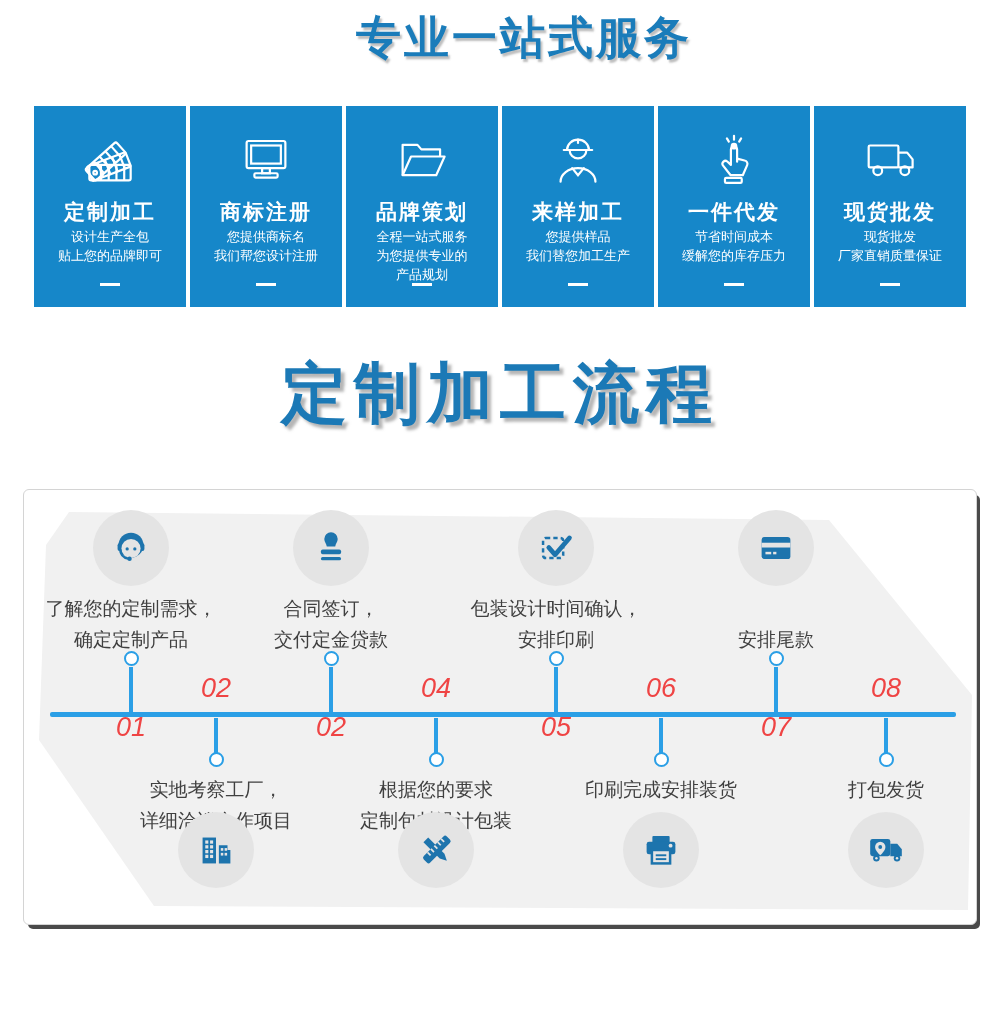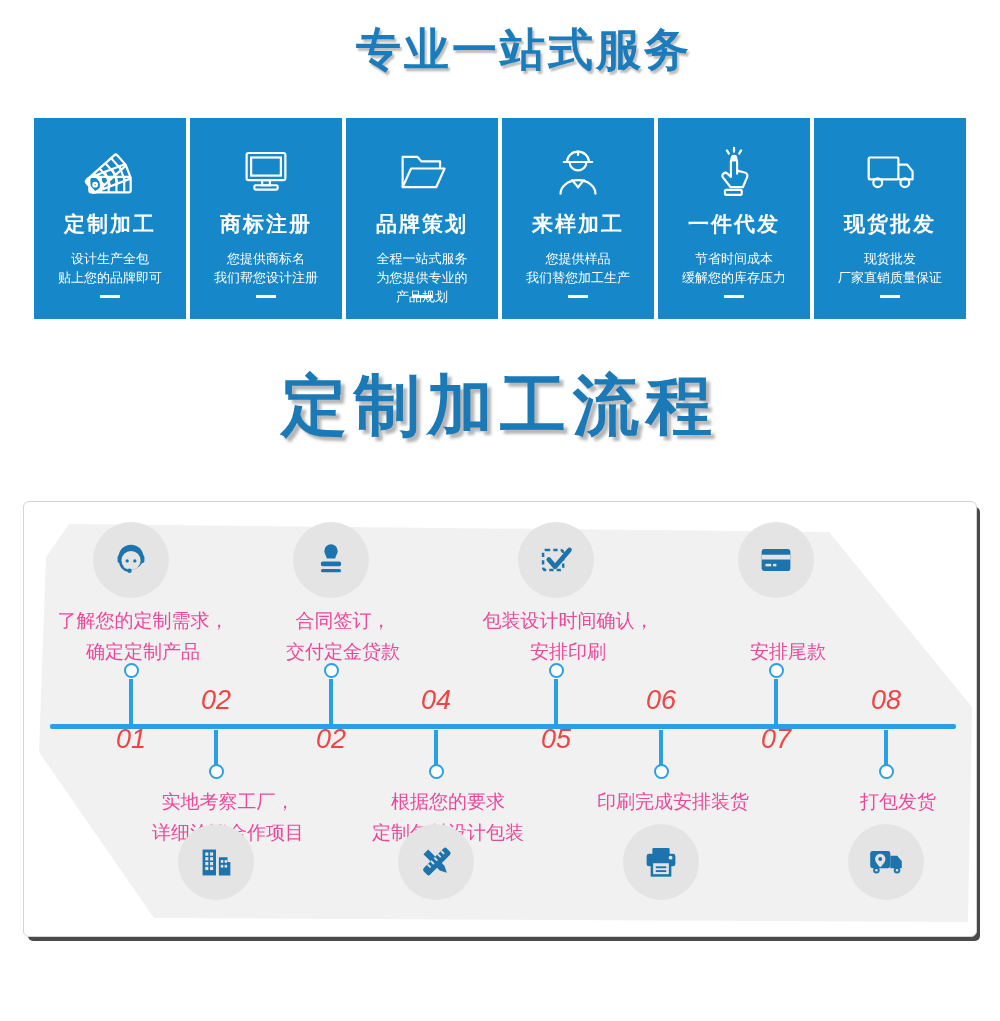--- a/index.html
+++ b/index.html
@@ -1,30 +1,30 @@
 <!DOCTYPE html>
 <html><head>
 <meta charset="utf-8">
 <style>
   * { margin:0; padding:0; box-sizing:border-box; }
   html,body { width:1000px; height:1021px; background:#ffffff; overflow:hidden;
               font-family:"Liberation Sans","DejaVu Sans",sans-serif; }
 
   
-  .top-title { margin-top:24px; text-align:center; font-size:45px; line-height:52px;
+  .top-title { margin-top:12px; text-align:center; font-size:45px; line-height:52px;
                font-weight:bold; color:#1a7cba; letter-spacing:3px;
                text-shadow:2px 3px 2px rgba(110,110,110,.45);padding-left:48px; }
 
   
   .cards { margin-top:42px; display:flex; justify-content:center; gap:4px; }
   .card { position:relative; width:152px; height:201px; background:#1687c9;
           color:#fff; text-align:center; }
   .card-icon { width:62px; height:62px; margin:24px auto 6px; }
   .card-title { font-size:21px; font-weight:bold; letter-spacing:2px; }
-  .card-sub { margin-top:11px; font-size:13px; line-height:19px; }
+  .card-sub { margin-top:1px; font-size:13px; line-height:19px; }
   .card-dash { position:absolute; bottom:21px; left:50%; transform:translateX(-50%);
                width:20px; height:3px; background:#ffffff; }
 
   
   .flow-title { margin-top:46px; text-align:center;
                 font-family:"DejaVu Serif","Liberation Serif",serif;
                 font-size:66px; line-height:80px; font-weight:bold; color:#1b79b6;
                 letter-spacing:7px; text-shadow:4px 4px 3px rgba(120,120,120,.55); }
 
   
@@ -40,22 +40,22 @@
 
   .step { position:absolute; top:0; height:434px; width:250px;
           transform:translateX(-50%); text-align:center; }
   .st1{left:107px} .st2{left:192px} .st3{left:307px} .st4{left:412px}
   .st5{left:532px} .st6{left:637px} .st7{left:752px} .st8{left:862px}
 
   .icon-circle { position:absolute; left:50%; transform:translateX(-50%);
                  width:76px; height:76px; border-radius:50%; background:#e4e4e4;
                  display:flex; align-items:center; justify-content:center; }
   .icon-circle svg { width:46px; height:46px; }
-  .txt { position:absolute; left:12px; width:100%; font-size:19px; line-height:31px;
-         color:#ec4899; }
+  .txt { position:absolute; left:0; width:100%; font-size:19px; line-height:31px;
+         color:#404040; }
   .marker { position:absolute; left:50%; margin-left:-7.5px; width:15px; height:15px;
             border:2.5px solid #2b9fe6; border-radius:50%; background:#fff; }
   .stem { position:absolute; left:50%; margin-left:-2px; width:4px; background:#2b9fe6; }
   .num { position:absolute; left:0; width:100%; font-size:27px; font-style:italic;
          color:#ef4444; }
 
   .step.top .icon-circle { top:20px; }
   .step.top .txt { top:103px; height:62px; display:flex; flex-direction:column;
                    justify-content:flex-end; }
   .step.top .marker { top:161px; }

